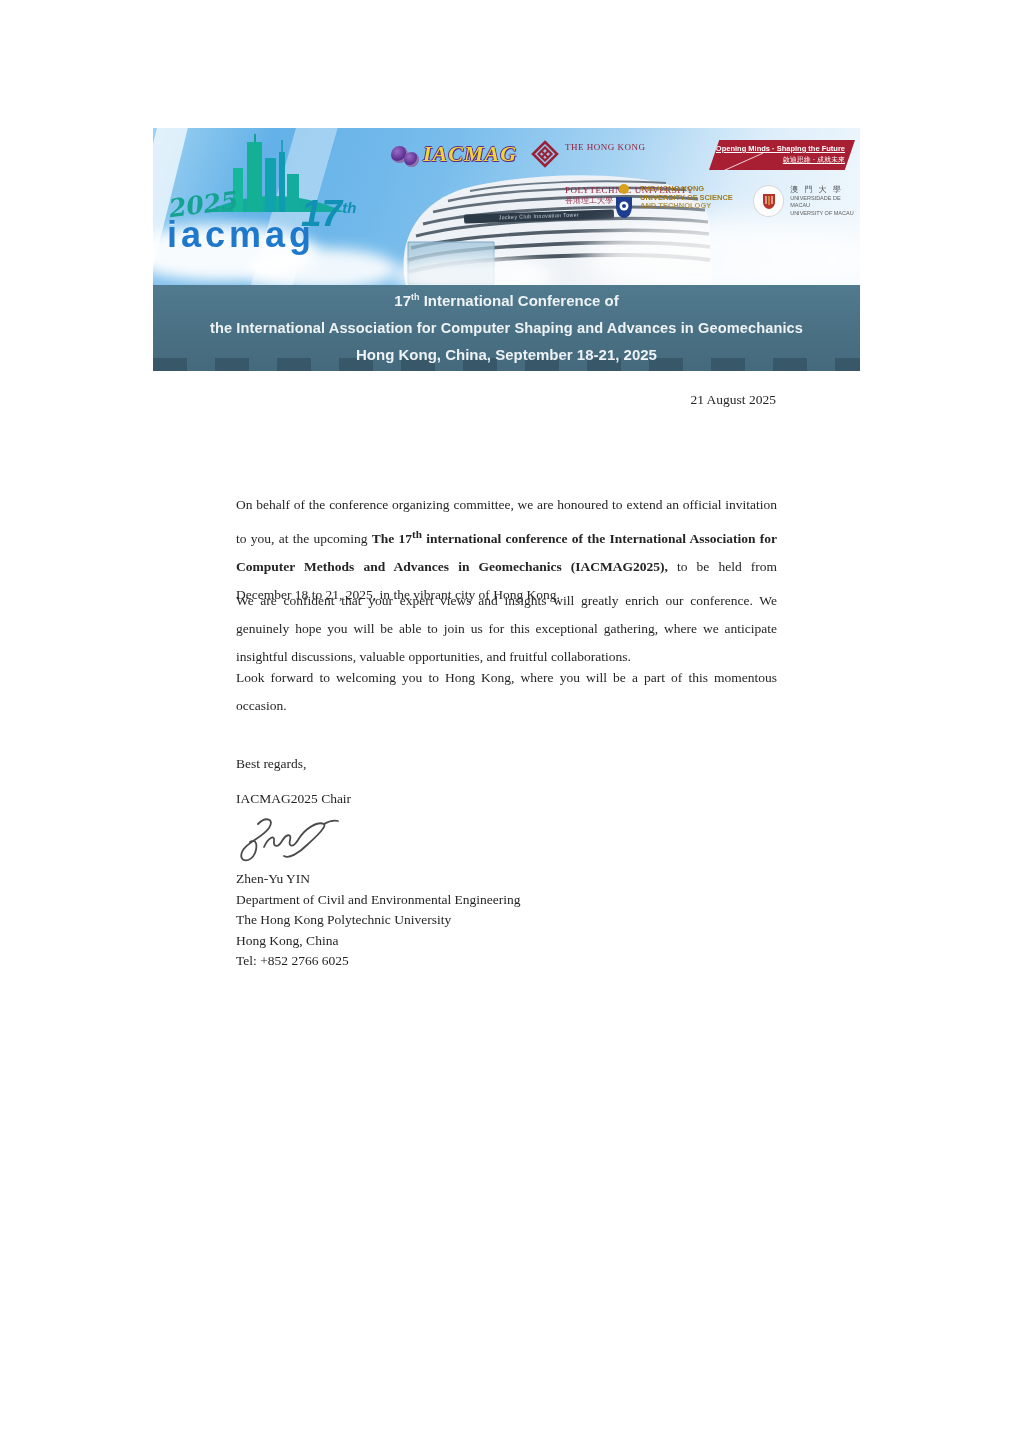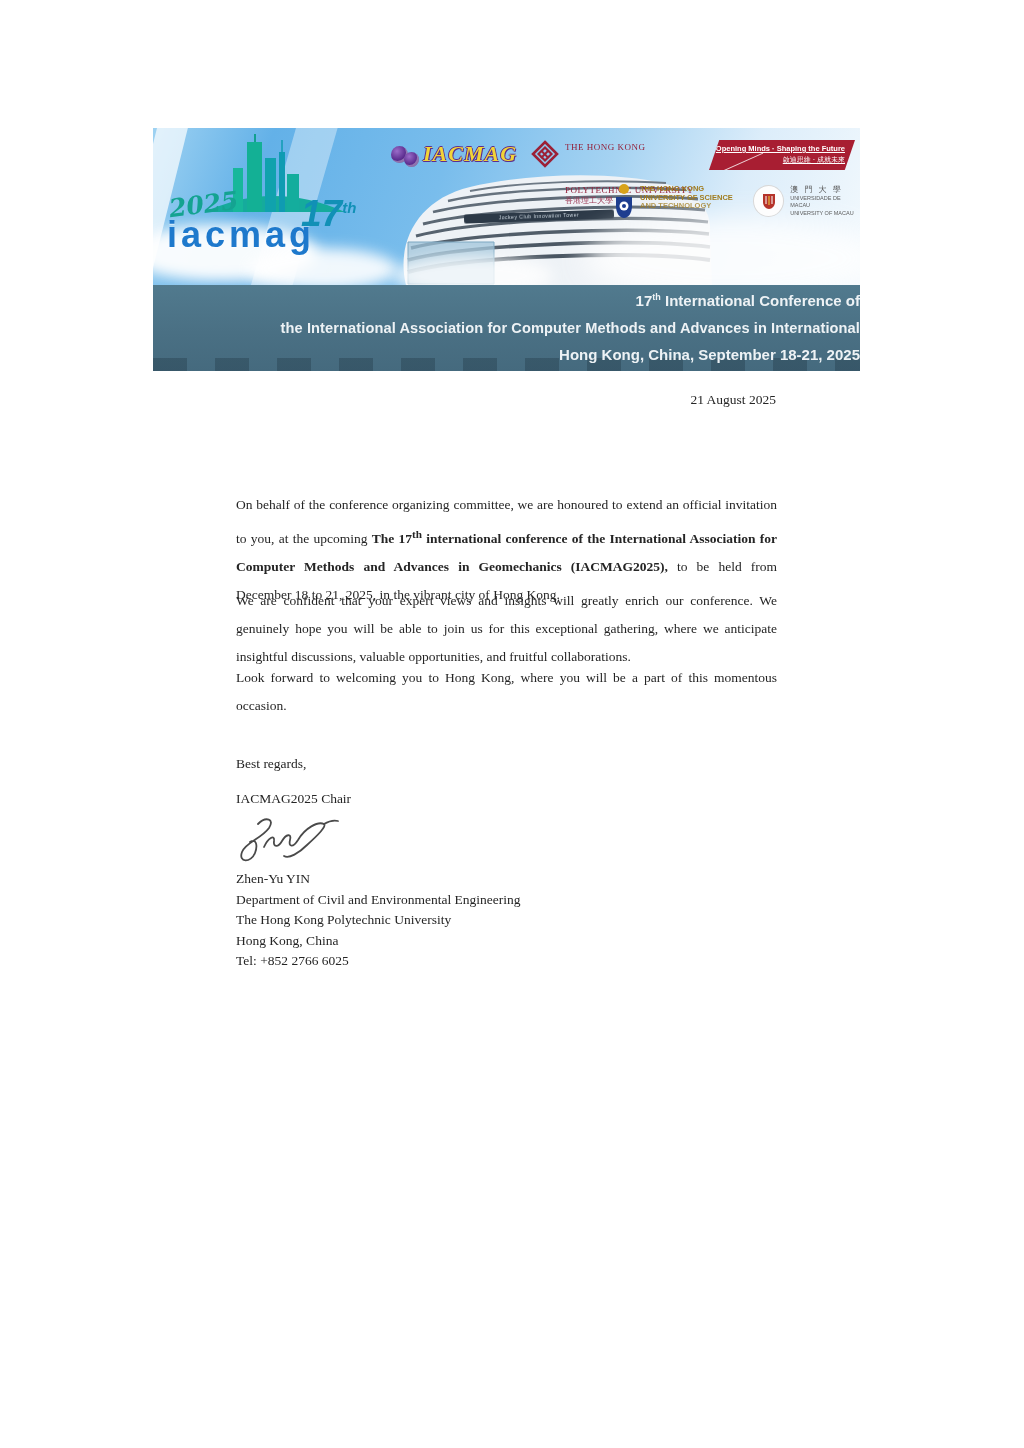--- a/index.html
+++ b/index.html
@@ -79,21 +79,21 @@
               text-align:center;line-height:9px;letter-spacing:.5px;transform:rotate(-2deg);
               filter:blur(.4px);border-radius:2px;}
 
   
   .band{position:absolute;left:0;bottom:0;width:100%;height:86px;
         background:linear-gradient(180deg,#517a8e 0%,#4a7084 55%,#456a7e 100%);}
   .band::after{content:"";position:absolute;left:0;bottom:0;width:100%;height:13px;
         background:repeating-linear-gradient(90deg,rgba(24,44,56,.30) 0 34px,rgba(24,44,56,0) 34px 62px);}
   .band-inner{position:relative;z-index:2;height:100%;display:flex;flex-direction:column;
         justify-content:space-between;padding:7px 0 8px 0;box-sizing:border-box;
-        font-family:"Liberation Sans",sans-serif;font-weight:bold;color:#edf2f5;text-align:center;align-items:flex-end;}
+        font-family:"Liberation Sans",sans-serif;font-weight:bold;color:#edf2f5;text-align:center;}
   .band-l1{font-size:15px;}
   .band-l1 sup{font-size:9px;}
   .band-l2{font-size:14.6px;letter-spacing:.1px;}
   .band-l3{font-size:15px;}
 
   
   .date{position:absolute;left:236px;top:392px;width:540px;text-align:right;font-size:13.5px;}
   .recipient{position:absolute;left:236px;top:410px;font-size:13.5px;line-height:17.5px;}
   .para{position:absolute;left:236px;width:541px;font-size:13.5px;line-height:28px;
         text-align:justify;}
@@ -207,21 +207,21 @@
           <div class="um-zh">澳 門 大 學</div>
           <div class="um-l1">UNIVERSIDADE DE MACAU</div>
           <div class="um-l2">UNIVERSITY OF MACAU</div>
         </div>
       </div>
     </div>
 
     <div class="band">
       <div class="band-inner">
         <div class="band-l1"><span>17</span><sup>th</sup><span> International Conference of</span></div>
-        <div class="band-l2">the International Association for Computer Methods and Advances in International</div>
+        <div class="band-l2">the International Association for Computer Shaping and Advances in Geomechanics</div>
         <div class="band-l3">Hong Kong, China, September 18-21, 2025</div>
       </div>
     </div>
   </div>
 
   <div class="date">21 August 2025</div>
 
 
   <div class="para p1"><span>On behalf of the conference organizing committee, we are honoured to extend an official invitation to you, at the upcoming </span><span class="bold"><span>The 17</span><sup>th</sup><span> international conference of the International Association for Computer Methods and Advances in Geomechanics (IACMAG2025),</span></span><span> to be held from December 18 to 21, 2025, in the vibrant city of Hong Kong.</span></div>
 

